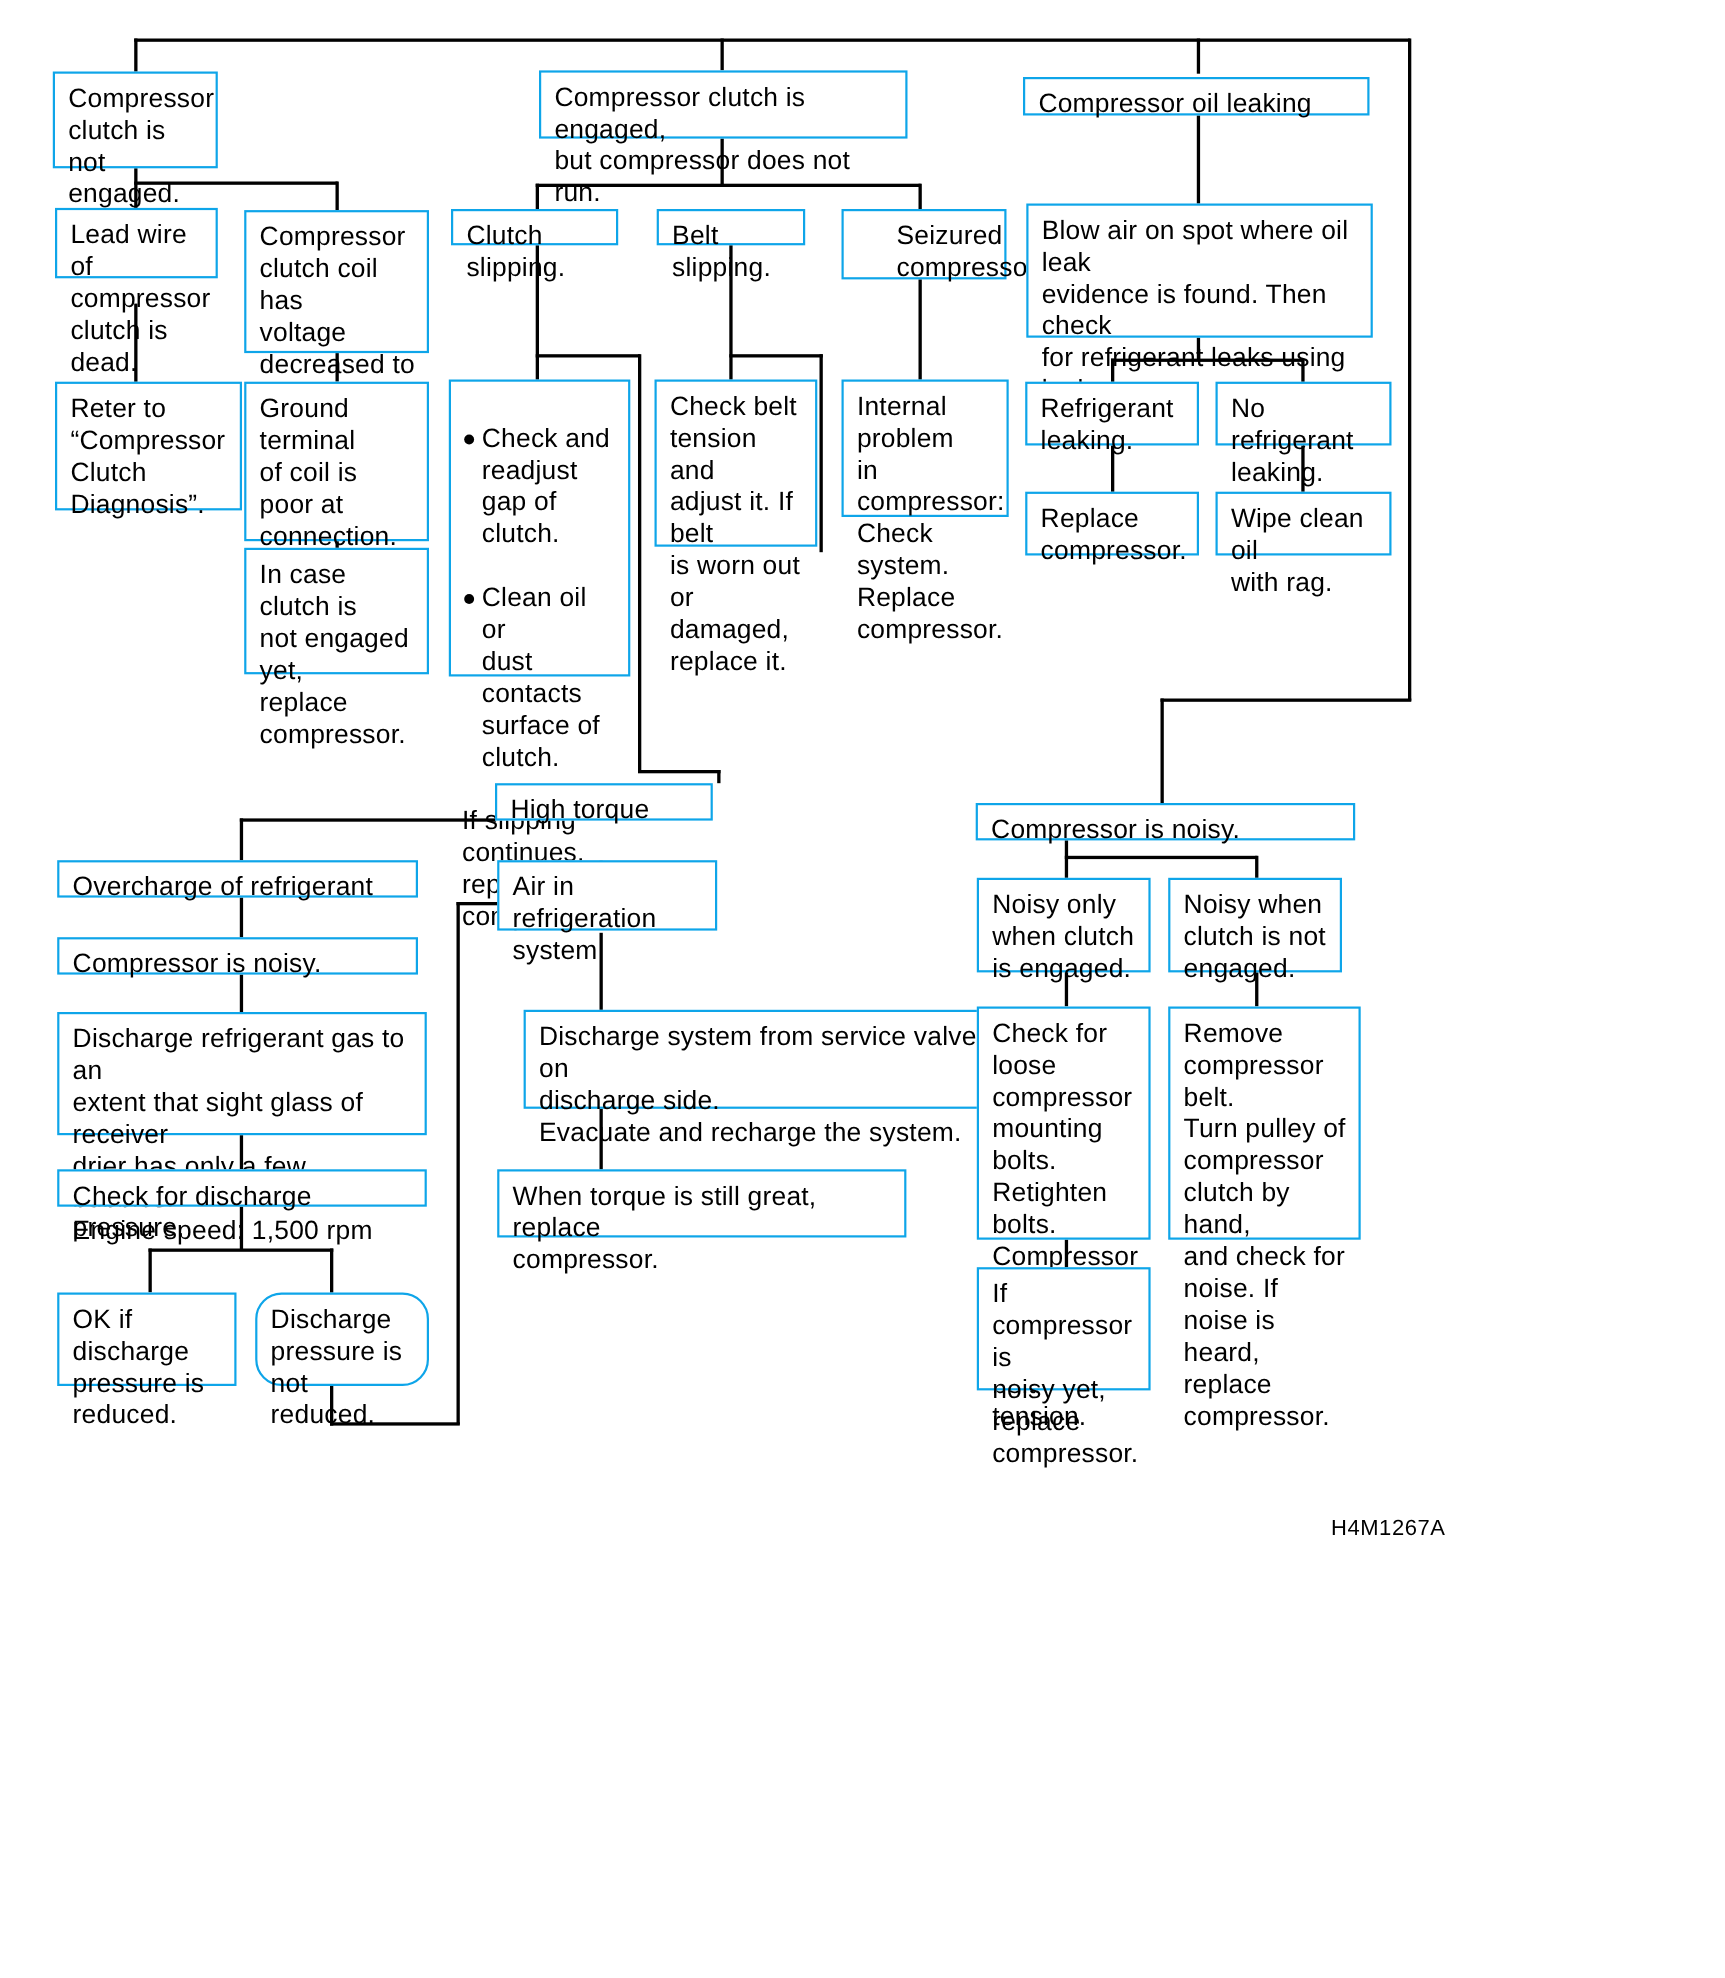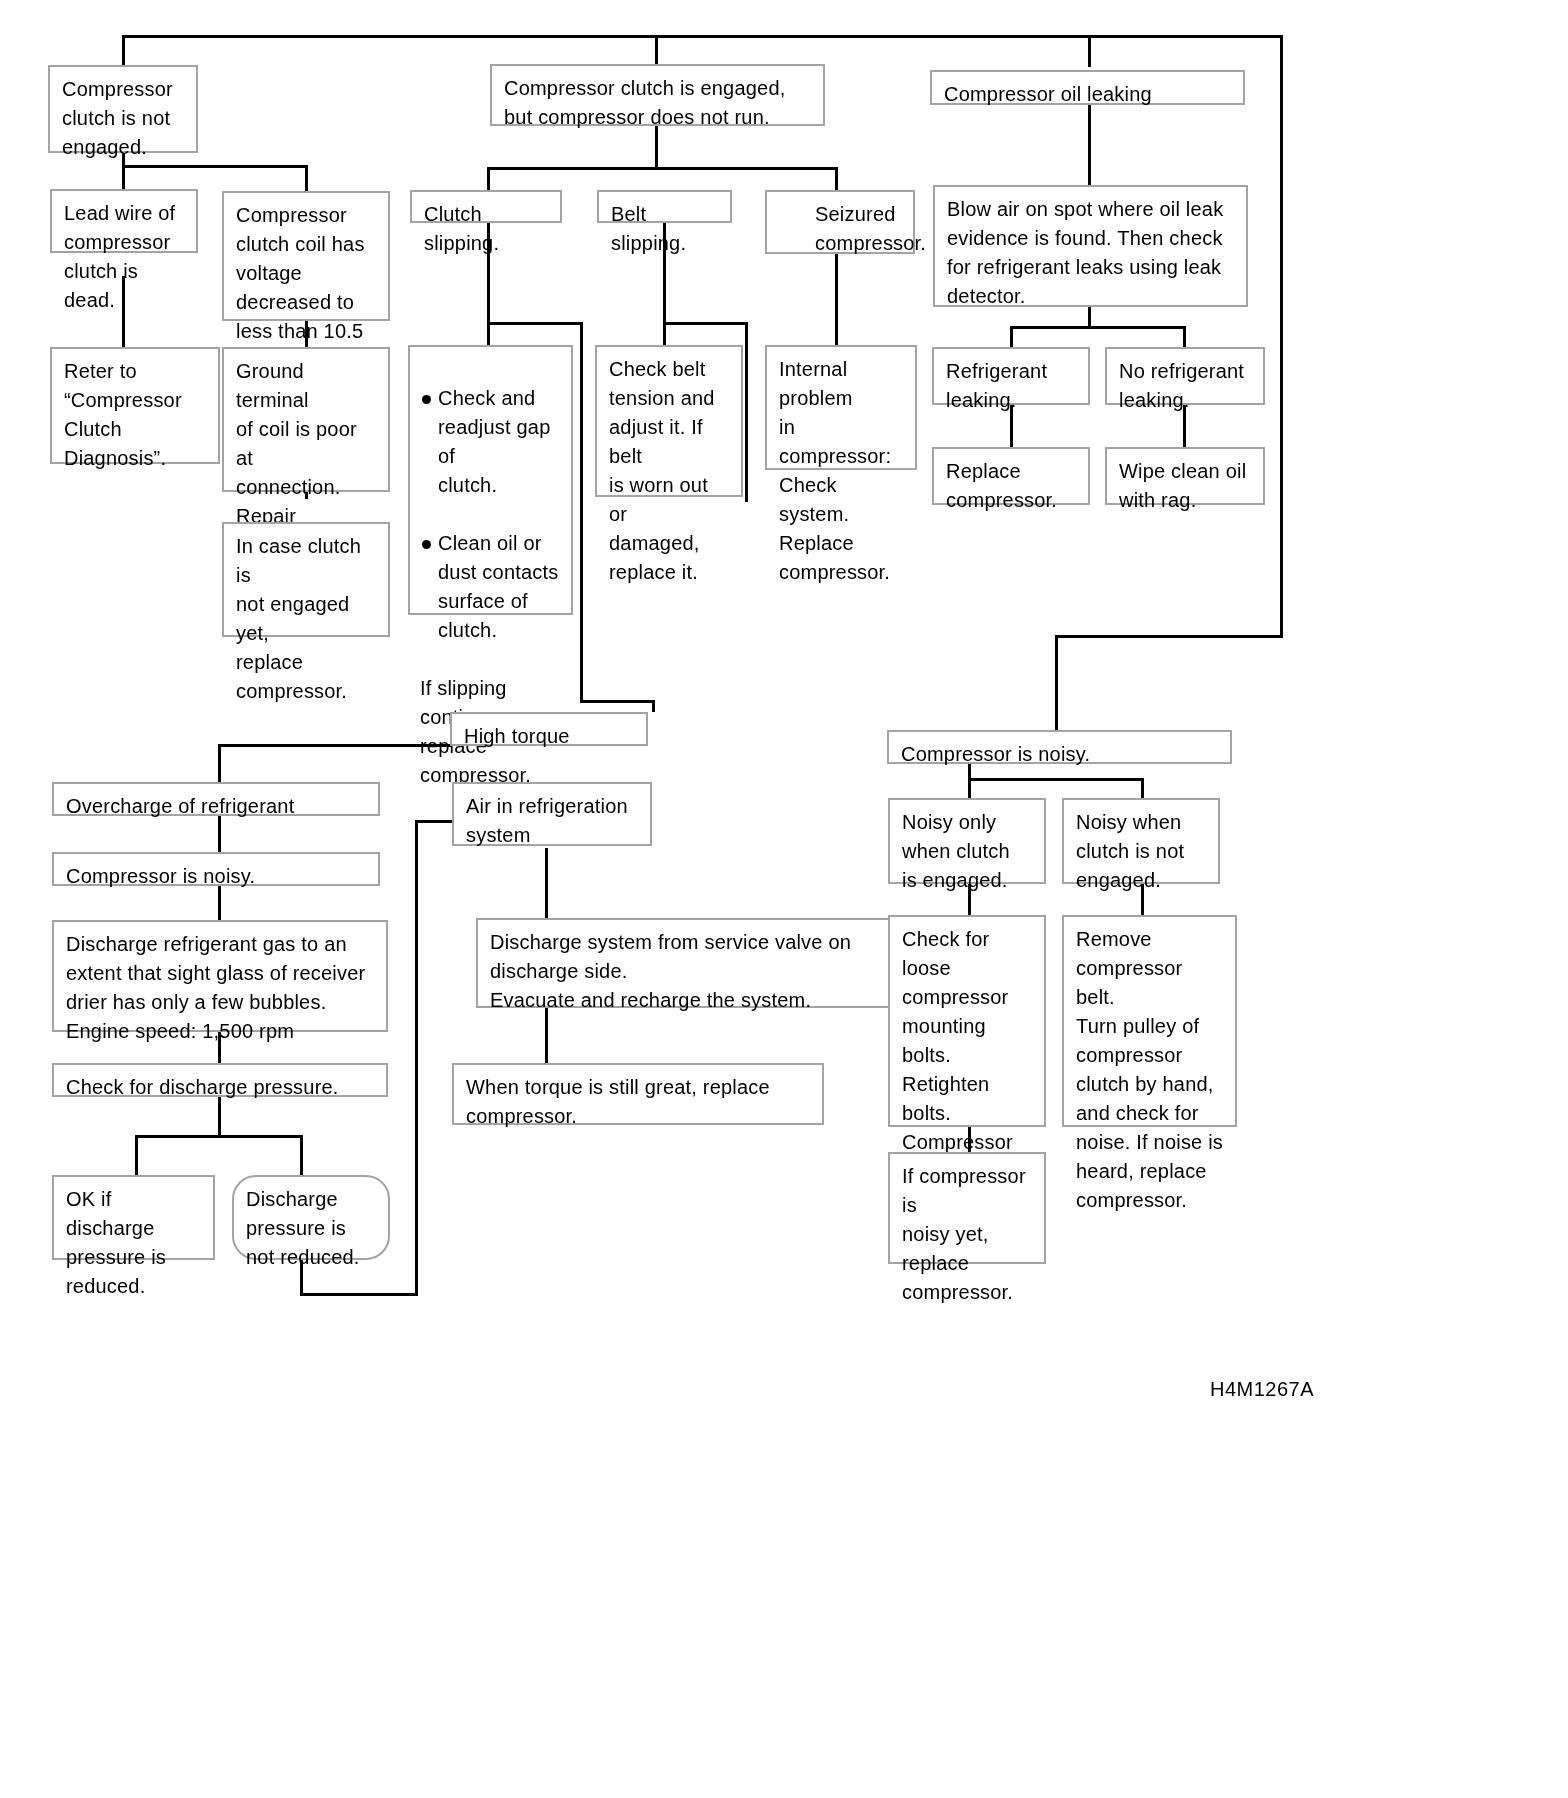--- a/index.html
+++ b/index.html
@@ -14,24 +14,24 @@
   #page {
     position: relative;
     width: 1568px;
     height: 1798px;
     background: #ffffff;
     overflow: hidden;
   }
   .box {
     position: absolute;
     box-sizing: border-box;
-    border: 2px solid #a3a3a3;
+    border: 2px solid #0ea5e9;
     background: #ffffff;
     padding: 8px 10px 6px 12px;
-    font-size: 20px;
+    font-size: 24px;
     line-height: 29px;
     letter-spacing: 0.2px;
     white-space: pre-line;
     z-index: 5;
   }
   .box.bullets {
     padding-left: 10px;
   }
   .ln {
     position: absolute;
@@ -206,21 +206,21 @@
 Check system.
 Replace
 compressor.</div>
 
   <div class="box" style="left:932px; top:347px; width:158px; height:58px;">Refrigerant
 leaking.</div>
 
   <div class="box" style="left:1105px; top:347px; width:160px; height:58px;">No refrigerant
 leaking.</div>
 
-  <div class="box" style="left:222px; top:498px; width:168px; height:115px;margin-top:24px;">In case clutch is
+  <div class="box" style="left:222px; top:498px; width:168px; height:115px;">In case clutch is
 not engaged yet,
 replace
 compressor.</div>
 
   <div class="box" style="left:932px; top:447px; width:158px; height:58px;">Replace
 compressor.</div>
 
   <div class="box" style="left:1105px; top:447px; width:160px; height:58px;">Wipe clean oil
 with rag.</div>
 

